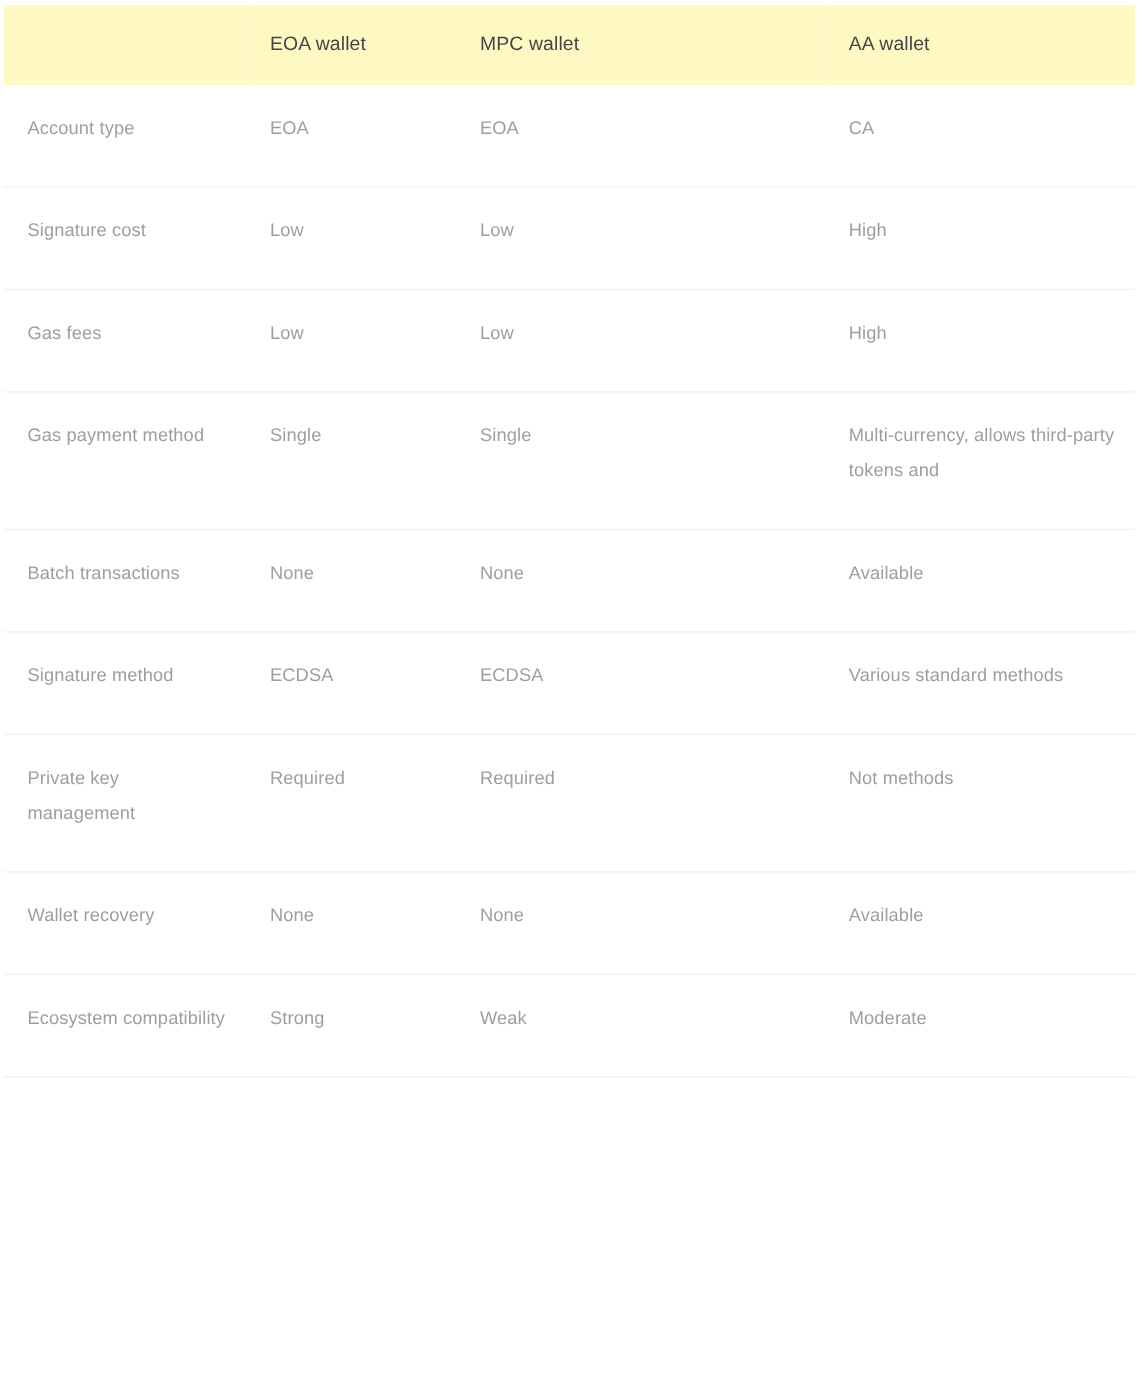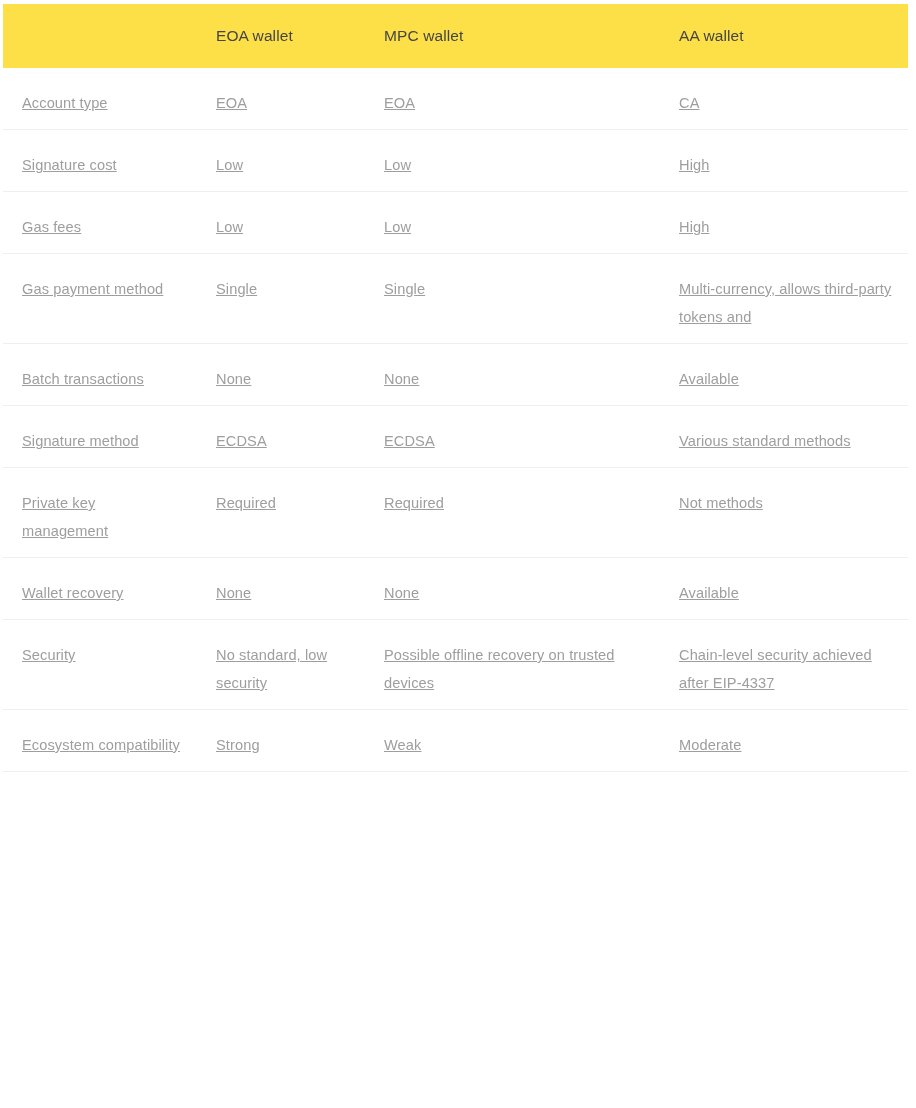--- a/index.html
+++ b/index.html
@@ -19,21 +19,21 @@
   table.comparison {
     width: 905px;
     border-collapse: collapse;
     table-layout: fixed;
   }
   table.comparison col.c-label { width: 196px; }
   table.comparison col.c-eoa   { width: 169px; }
   table.comparison col.c-mpc   { width: 295px; }
   table.comparison col.c-aa    { width: 245px; }
 
-  thead tr.header-row { background: #fde047; }
+  thead tr.header-row { background: #fef9c3; }
   thead th {
     height: 64px;
     text-align: left;
     vertical-align: middle;
     font-size: 15.5px;
     font-weight: 400;
     color: #454545;
     letter-spacing: 0.1px;
     padding: 0 16px 0 0;
   }
@@ -49,21 +49,21 @@
     font-weight: 400;
     color: #9e9e9e;
     line-height: 28px;
     letter-spacing: 0.1px;
     padding: 21px 18px 20px 0;
   }
   tbody td.cell-label { padding-left: 19px; }
   tbody td.cell-eoa   { padding-left: 17px; padding-right: 14px; }
   tbody td.cell-mpc   { padding-left: 16px; padding-right: 24px; }
   tbody td.cell-aa    { padding-left: 16px; padding-right: 10px; }
-  tbody tr.r-short td { padding-bottom: 12px; text-decoration: underline; }
+  tbody tr.r-short td { padding-bottom: 32px; }
   tbody tr.r-last { border-bottom: none; }
 </style>
 </head>
 <body>
 
 <div class="table-wrap">
   <table class="comparison">
     <colgroup>
       <col class="c-label">
       <col class="c-eoa">
@@ -121,26 +121,20 @@
         <td class="cell-mpc">Required</td>
         <td class="cell-aa">Not methods</td>
       </tr>
       <tr class="r-short">
         <td class="cell-label">Wallet recovery</td>
         <td class="cell-eoa">None</td>
         <td class="cell-mpc">None</td>
         <td class="cell-aa">Available</td>
       </tr>
       <tr class="r-short">
-        <td class="cell-label">Security</td>
-        <td class="cell-eoa">No standard, low security</td>
-        <td class="cell-mpc">Possible offline recovery on trusted devices</td>
-        <td class="cell-aa">Chain-level security achieved after EIP-4337</td>
-      </tr>
-      <tr class="r-short">
         <td class="cell-label">Ecosystem compatibility</td>
         <td class="cell-eoa">Strong</td>
         <td class="cell-mpc">Weak</td>
         <td class="cell-aa">Moderate</td>
       </tr>
     </tbody>
   </table>
 </div>
 
 </body></html>

